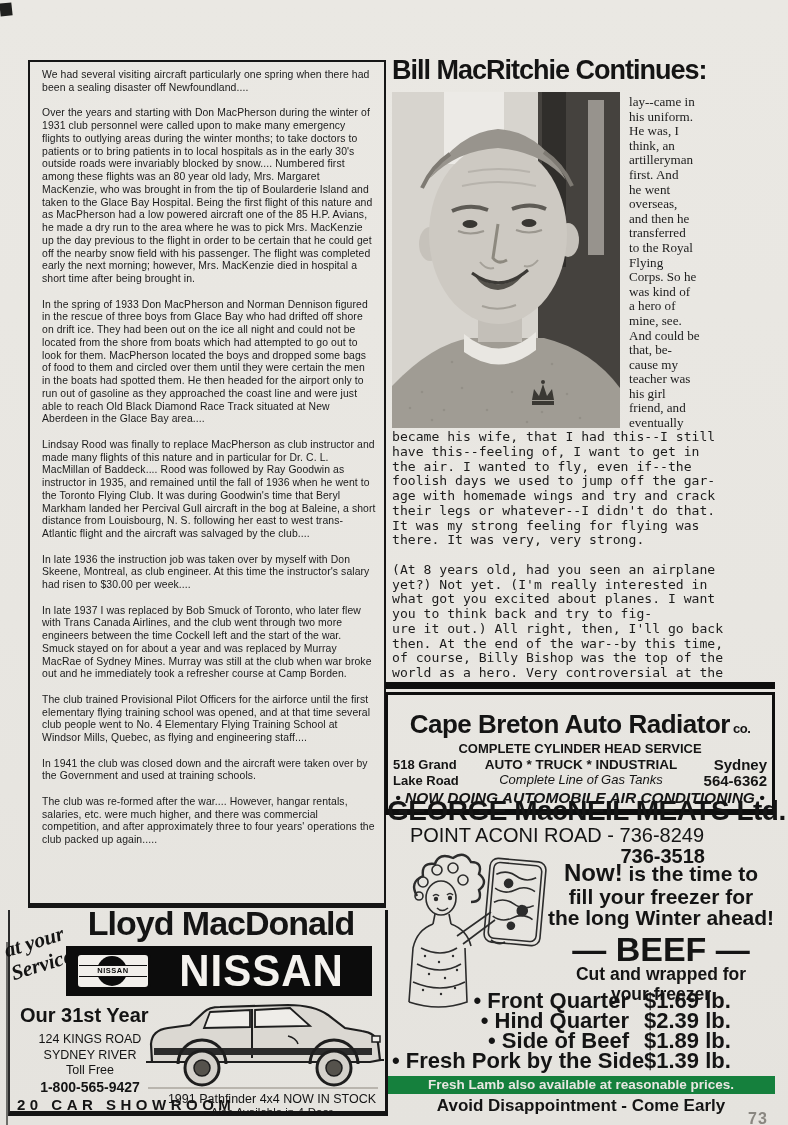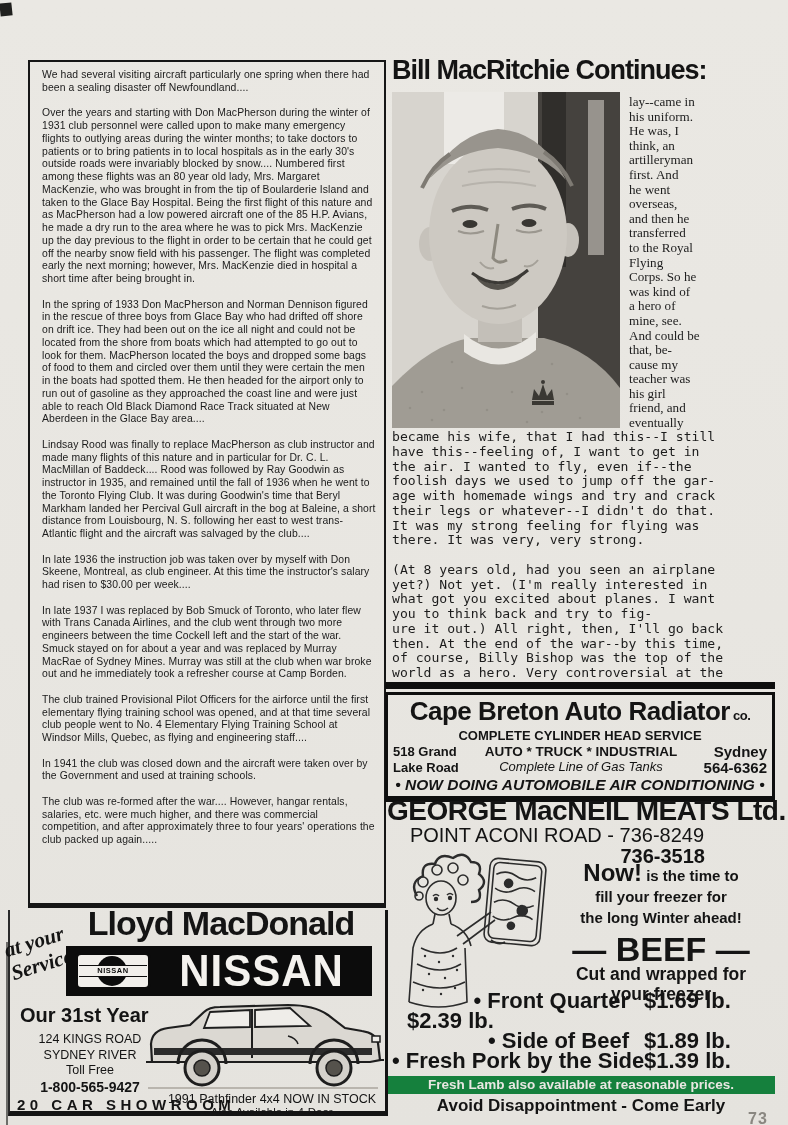--- a/index.html
+++ b/index.html
@@ -37,42 +37,42 @@
   }
   .narrow-text { top:95px; left:237px; font-size:13.1px; line-height:14.6px;font-family:Liberation Serif, serif; }
   .body-text { top:430px; left:0; font-size:13.1px; line-height:14.75px; }
 
   .heavy-rule { top:682px; left:-7px; width:390px; height:7px; background:#0e0e0e; }
 
   
   .radiator-box {
     top:692px; left:-7px; width:390px;
     border:3px solid #0e0e0e; border-bottom-width:6px;
-    text-align:center; padding:3px 2px 3px 2px; 
+    text-align:center; padding:16px 2px 3px 2px; 
   }
   .rad-head { font-size:26px; font-weight:bold; letter-spacing:-0.5px; line-height:27px; white-space:nowrap; }
   .rad-head-suffix { font-size:13px; font-weight:bold; }
   .rad-line1 { font-size:12px; font-weight:bold; line-height:14px; letter-spacing:0.2px; }
   .rad-line2 { font-size:13px; font-weight:bold; line-height:14px; }
   .rad-mid { display:flex; align-items:flex-start; margin-top:1px; }
   .rad-addr { width:92px; font-size:13px; font-weight:bold; line-height:16px; text-align:left; padding-left:3px; white-space:pre-line; }
   .rad-center { flex:1; }
   .rad-center1 { font-size:13.5px; font-weight:bold; line-height:15px; }
   .rad-center2 { font-size:13px; font-style:italic; line-height:15px; }
   .rad-right { width:90px; font-size:15px; font-weight:bold; line-height:16px; text-align:right; padding-right:3px; white-space:pre-line; }
   .rad-banner { font-size:15.5px; font-weight:bold; font-style:italic; line-height:17px; }
 
   
   .g-head { top:795px; left:-5px; width:388px; text-align:center; font-size:28px; font-weight:bold; letter-spacing:-0.5px; white-space:nowrap; }
   .g-phone { top:824px; left:0; width:330px; text-align:center; font-size:20px; font-weight:normal; }
   .g-phone2 { top:845px; left:0; width:313px; text-align:right; font-size:20px; font-weight:bold; }
   .woman-frame { top:852px; left:3px; width:168px; height:162px; }
   .g-now { top:862px; left:155px; width:228px; text-align:center; font-weight:bold; line-height:21px; }
   .g-now .now-word { font-size:24px; }
-  .g-now .now-rest, .g-now .pitch { font-size:15px; }
+  .g-now .now-rest, .g-now .pitch { font-size:21px; }
   .g-beef { top:930px; left:155px; width:228px; text-align:center; font-size:34px; font-weight:bold; }
   .g-cut { top:964px; left:155px; width:228px; text-align:center; font-size:17.5px; font-weight:bold; line-height:20px; white-space:pre-line; }
   .g-prices { top:991px; left:0; width:383px; }
   .price-row { display:flex; line-height:20px; height:20px; align-items:baseline; }
   .price-label { width:237px; text-align:right; font-size:22px; font-weight:bold; white-space:nowrap; }
   .price-value { width:130px; text-align:left; font-size:22px; font-weight:bold; padding-left:15px; white-space:nowrap; }
   .g-lamb { top:1076px; left:-5px; width:388px; height:18px; background:#15803d; color:#e9e7e2; font-size:13.5px; font-weight:bold; text-align:center; line-height:18px; }
   .g-avoid { top:1096px; left:-5px; width:388px; text-align:center; font-size:17px; font-weight:bold; }
 
   
@@ -293,20 +293,21 @@
   <div class="rc-abs g-beef">— BEEF —</div>
   <div class="rc-abs g-cut">Cut and wrapped for
 your freezer</div>
 
   <div class="rc-abs g-prices">
     <div class="price-row">
       <div class="price-label">• Front Quarter</div>
       <div class="price-value">$1.69 lb.</div>
     </div>
     <div class="price-row">
+      <div class="price-label">• Hind Quarter</div>
       <div class="price-value">$2.39 lb.</div>
     </div>
     <div class="price-row">
       <div class="price-label">• Side of Beef</div>
       <div class="price-value">$1.89 lb.</div>
     </div>
     <div class="price-row">
       <div class="price-label">• Fresh Pork by the Side</div>
       <div class="price-value">$1.39 lb.</div>
     </div>

